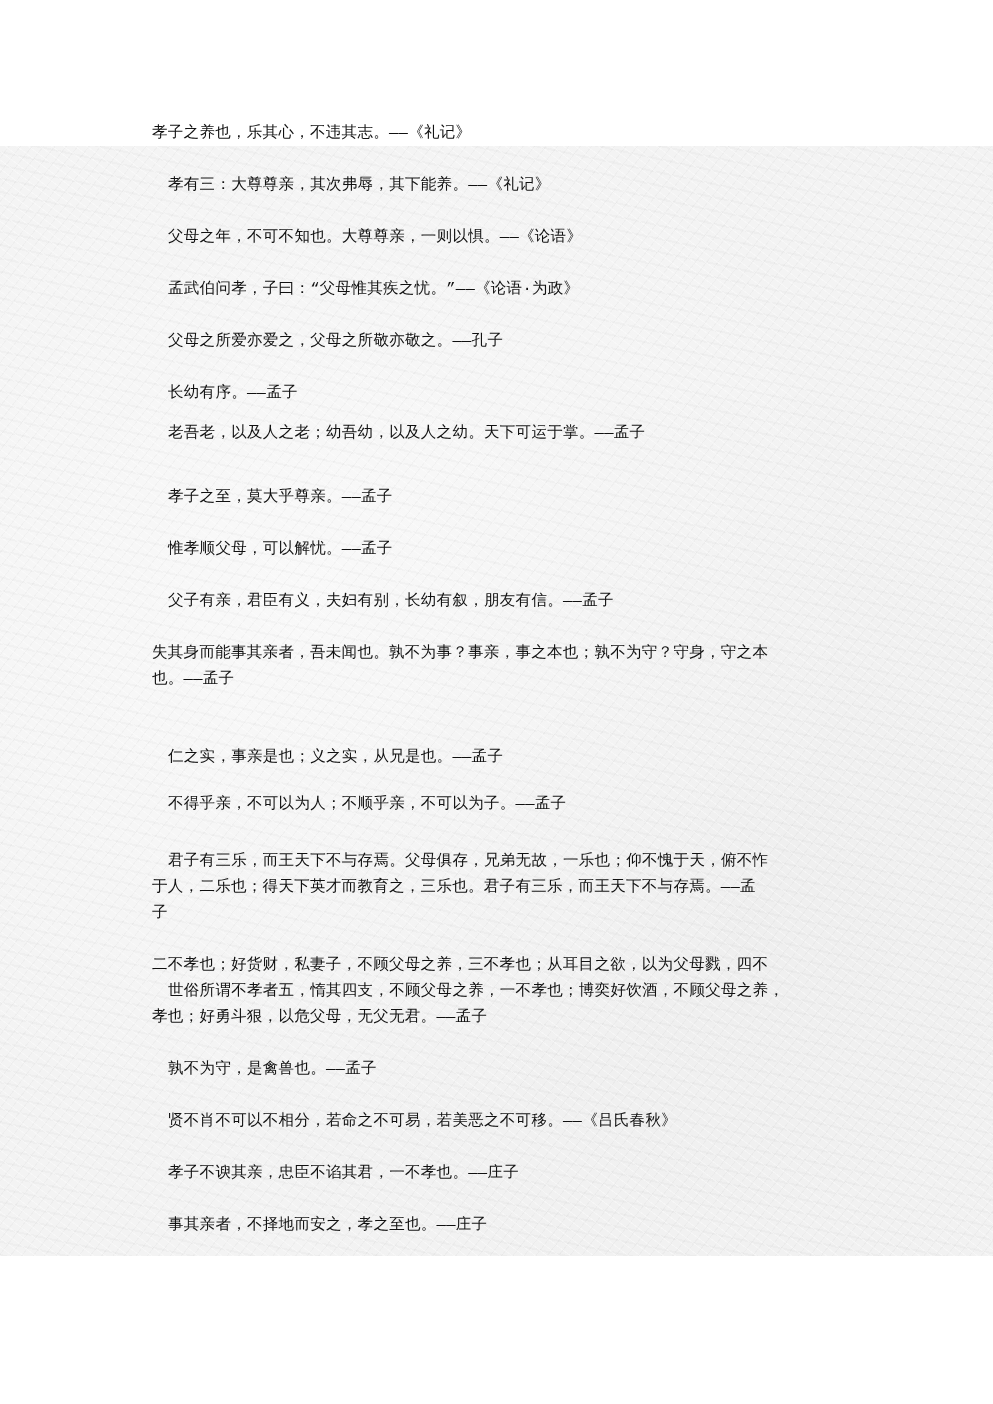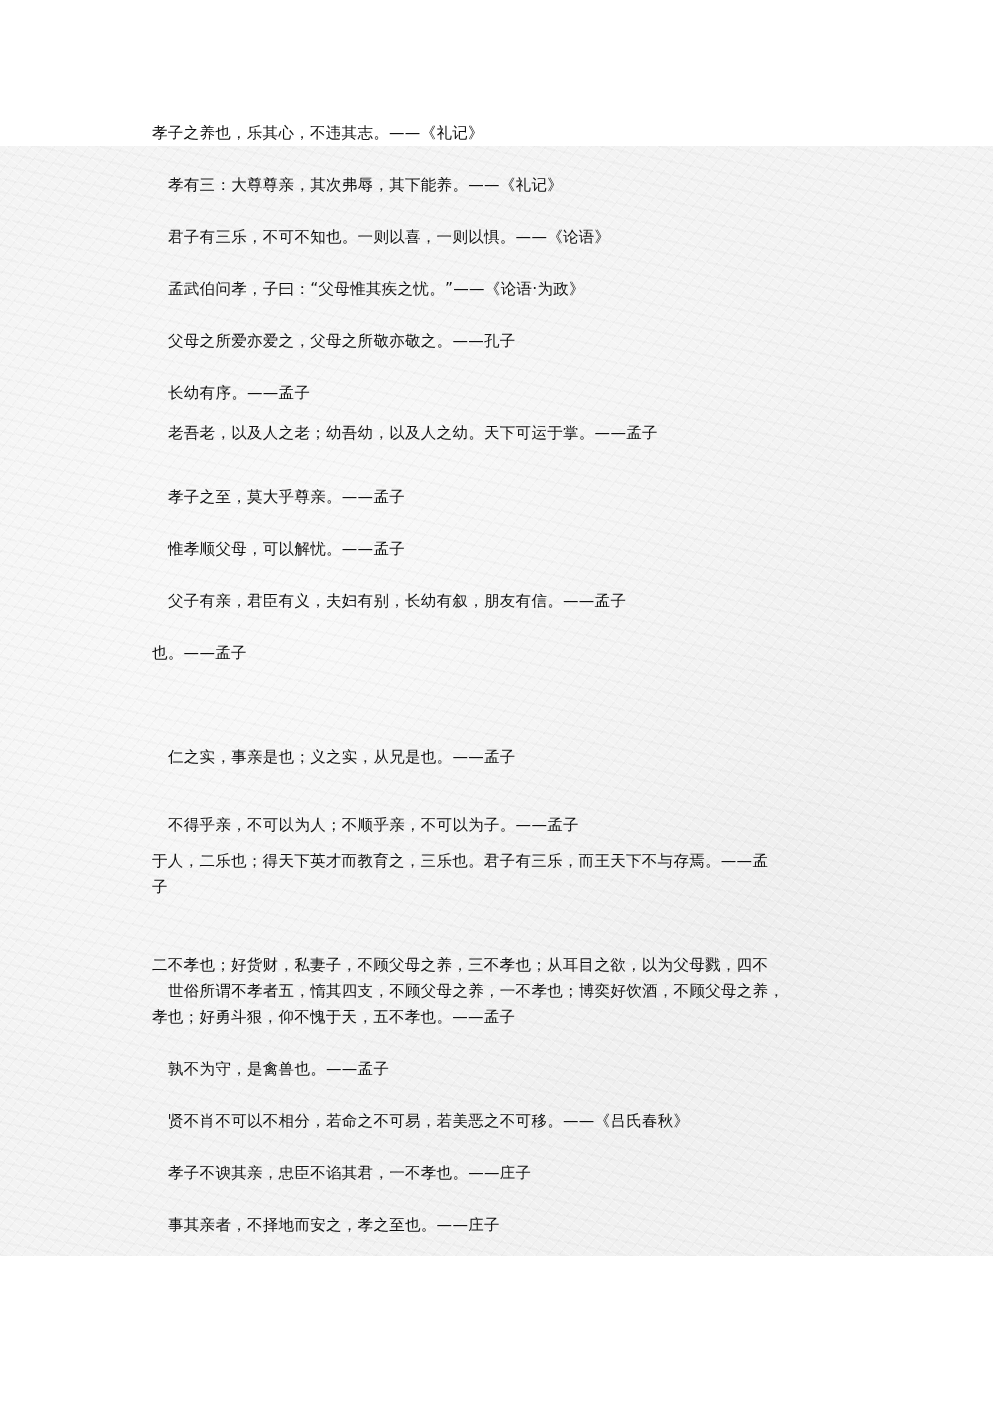--- a/index.html
+++ b/index.html
@@ -40,20 +40,21 @@
     .quote {
       position: absolute;
       left: 0;
       width: 690px;
       font-size: 15.5px;
       line-height: 26px;
       letter-spacing: 0.3px;
       margin: 0;
       white-space: normal;
       word-break: break-all;
+      font-family: Liberation Mono, monospace;
     }
     .quote .line {
       display: block;
       white-space: nowrap;
     }
     .indent {
       padding-left: 16px;
     }
   </style>
 </head>
@@ -62,21 +63,21 @@
 <div class="paper-texture"></div>
 
 <div class="page">
   <p class="quote" style="top:120px">
     <span class="line">孝子之养也，乐其心，不违其志。——《礼记》</span>
   </p>
   <p class="quote indent" style="top:172px">
     <span class="line">孝有三：大尊尊亲，其次弗辱，其下能养。——《礼记》</span>
   </p>
   <p class="quote indent" style="top:224px">
-    <span class="line">君子有三乐，不可不知也。一则以喜，一则以惧。——《论语》</span>
+    <span class="line">父母之年，不可不知也。大尊尊亲，一则以惧。——《论语》</span>
   </p>
   <p class="quote indent" style="top:276px">
     <span class="line">孟武伯问孝，子曰：“父母惟其疾之忧。”——《论语·为政》</span>
   </p>
   <p class="quote indent" style="top:328px">
     <span class="line">父母之所爱亦爱之，父母之所敬亦敬之。——孔子</span>
   </p>
   <p class="quote indent" style="top:380px">
     <span class="line">长幼有序。——孟子</span>
   </p>
@@ -86,36 +87,38 @@
   <p class="quote indent" style="top:484px">
     <span class="line">孝子之至，莫大乎尊亲。——孟子</span>
   </p>
   <p class="quote indent" style="top:536px">
     <span class="line">惟孝顺父母，可以解忧。——孟子</span>
   </p>
   <p class="quote indent" style="top:588px">
     <span class="line">父子有亲，君臣有义，夫妇有别，长幼有叙，朋友有信。——孟子</span>
   </p>
   <p class="quote" style="top:640px">
+    <span class="line">失其身而能事其亲者，吾未闻也。孰不为事？事亲，事之本也；孰不为守？守身，守之本</span>
     <span class="line">也。——孟子</span>
   </p>
   <p class="quote indent" style="top:744px">
     <span class="line">仁之实，事亲是也；义之实，从兄是也。——孟子</span>
   </p>
-  <p class="quote indent" style="top:812px">
+  <p class="quote indent" style="top:791px">
     <span class="line">不得乎亲，不可以为人；不顺乎亲，不可以为子。——孟子</span>
   </p>
   <p class="quote" style="top:848px">
+    <span class="line indent">君子有三乐，而王天下不与存焉。父母俱存，兄弟无故，一乐也；仰不愧于天，俯不怍</span>
     <span class="line">于人，二乐也；得天下英才而教育之，三乐也。君子有三乐，而王天下不与存焉。——孟</span>
     <span class="line">子</span>
   </p>
   <p class="quote" style="top:952px">
     <span class="line">二不孝也；好货财，私妻子，不顾父母之养，三不孝也；从耳目之欲，以为父母戮，四不</span>
     <span class="line indent">世俗所谓不孝者五，惰其四支，不顾父母之养，一不孝也；博奕好饮酒，不顾父母之养，</span>
-    <span class="line">孝也；好勇斗狠，仰不愧于天，五不孝也。——孟子</span>
+    <span class="line">孝也；好勇斗狠，以危父母，无父无君。——孟子</span>
   </p>
   <p class="quote indent" style="top:1056px">
     <span class="line">孰不为守，是禽兽也。——孟子</span>
   </p>
   <p class="quote indent" style="top:1108px">
     <span class="line">贤不肖不可以不相分，若命之不可易，若美恶之不可移。——《吕氏春秋》</span>
   </p>
   <p class="quote indent" style="top:1160px">
     <span class="line">孝子不谀其亲，忠臣不谄其君，一不孝也。——庄子</span>
   </p>

